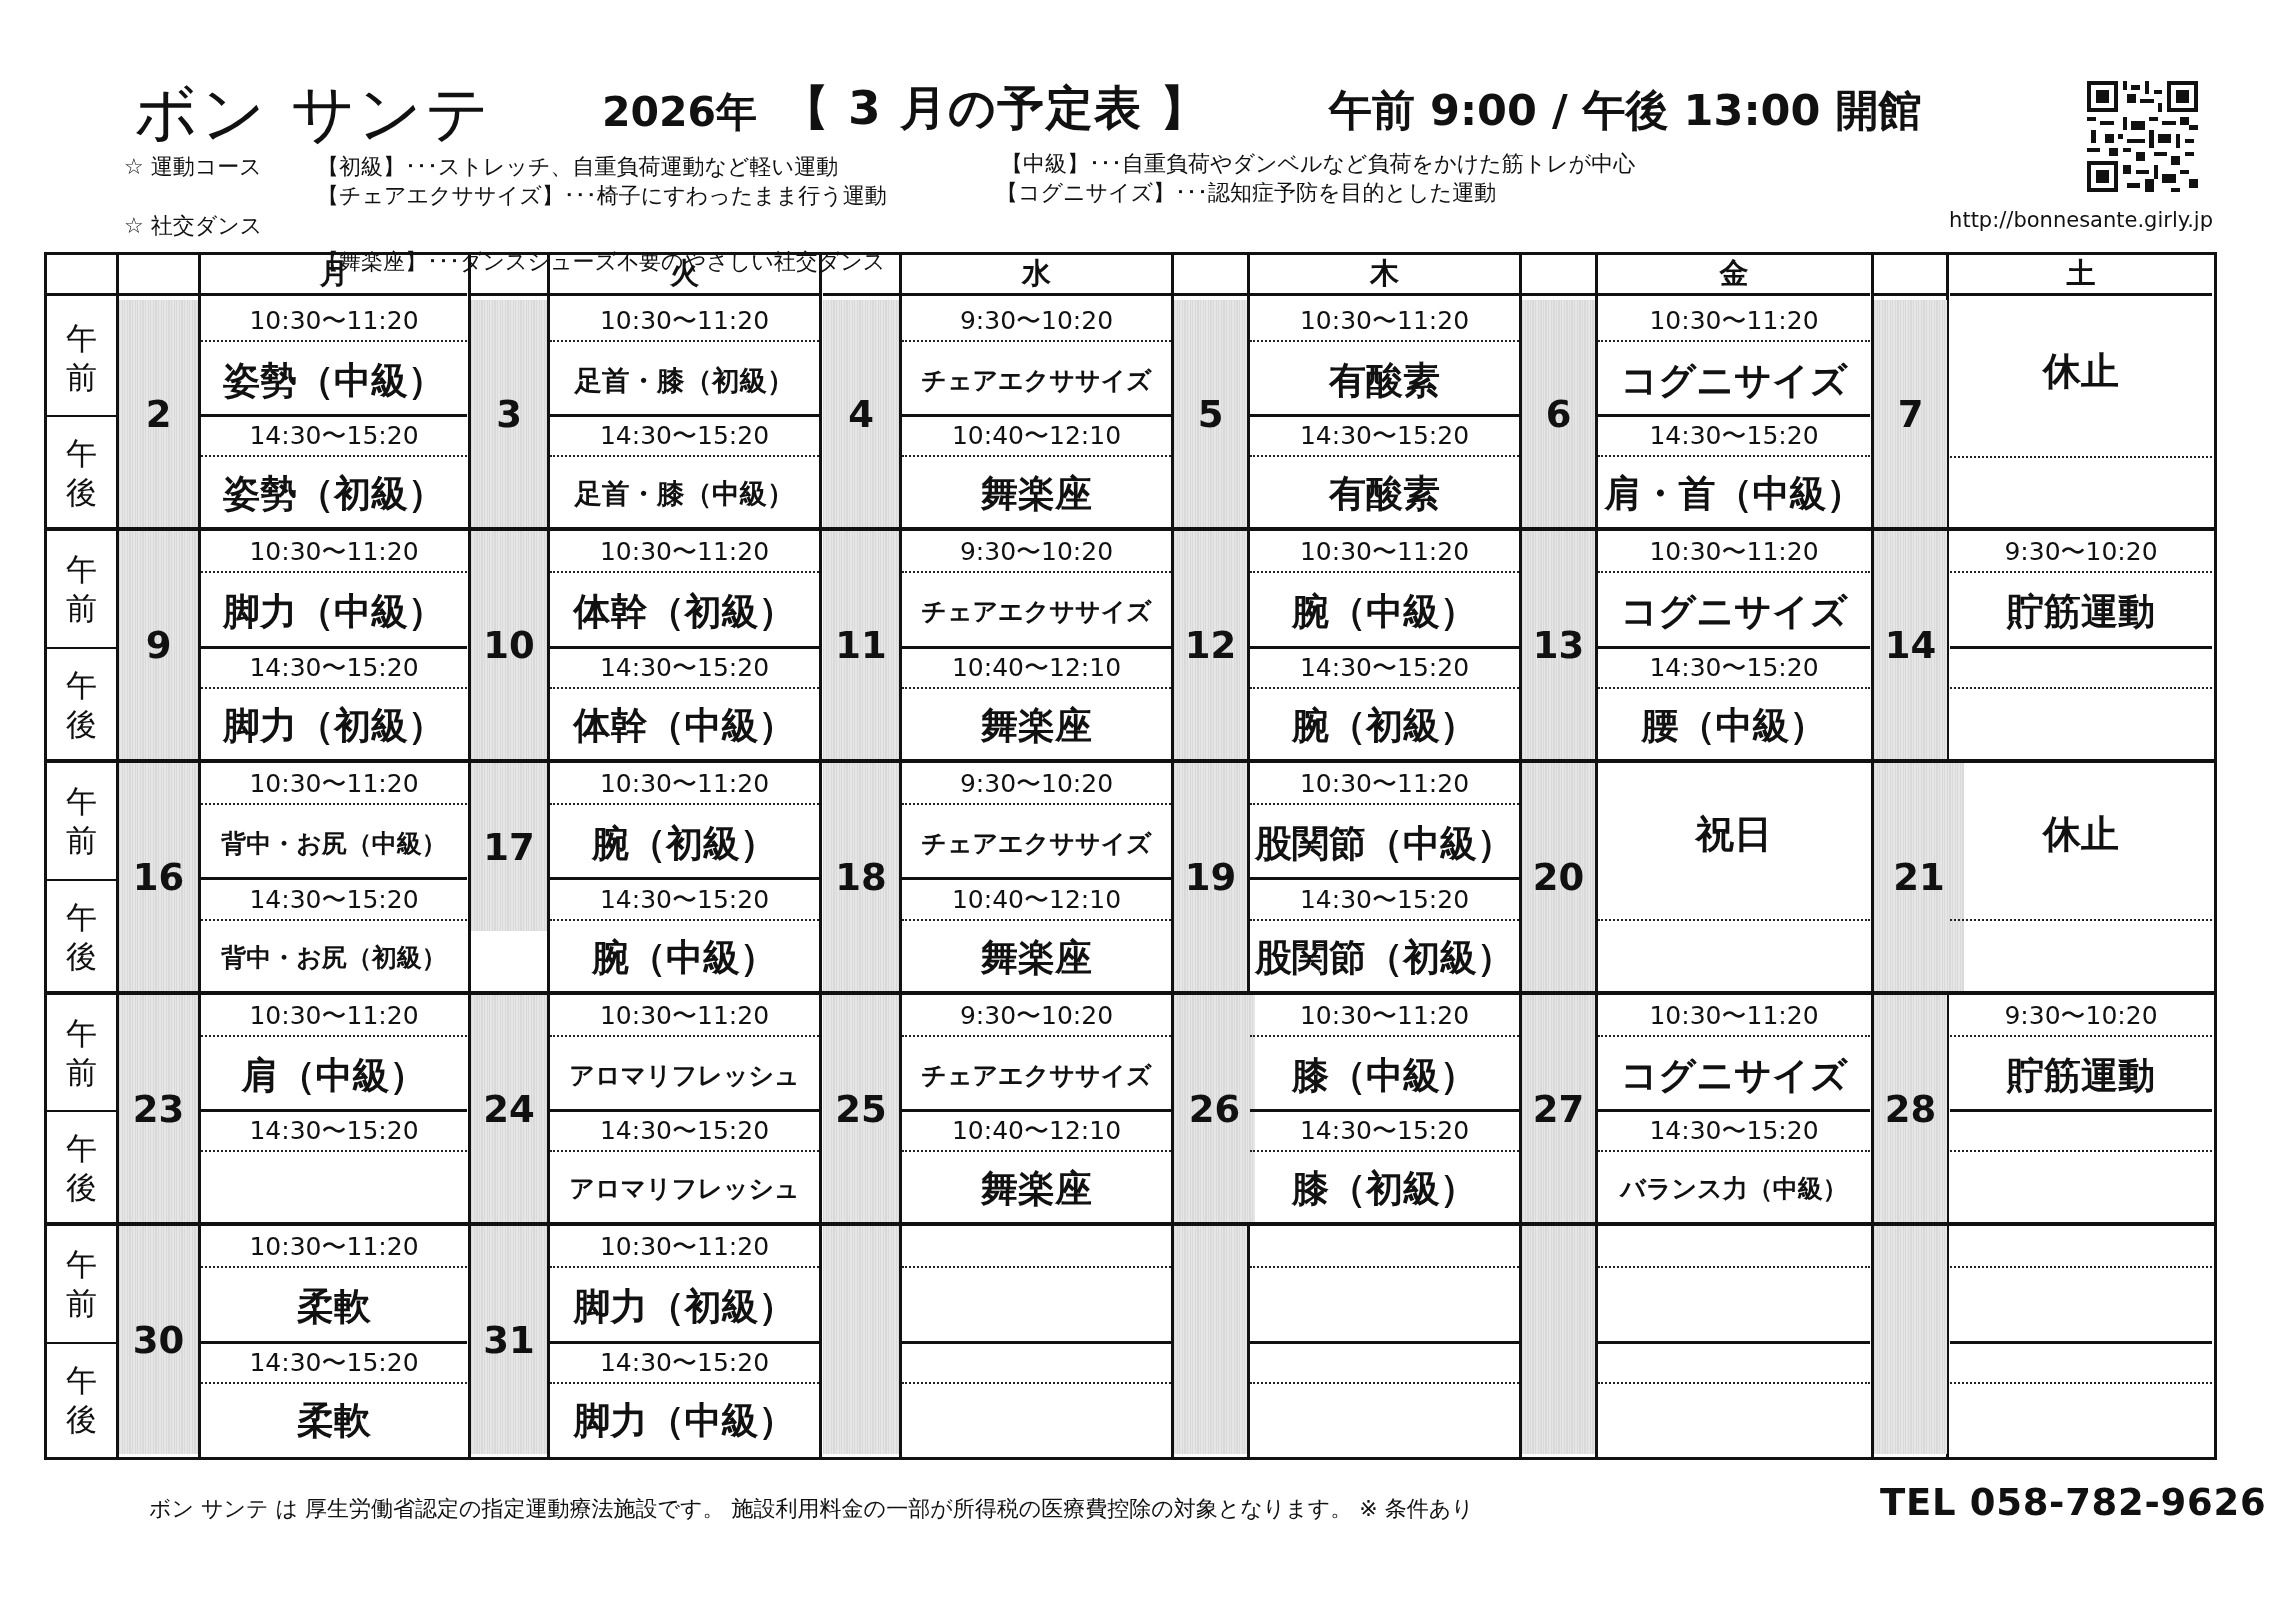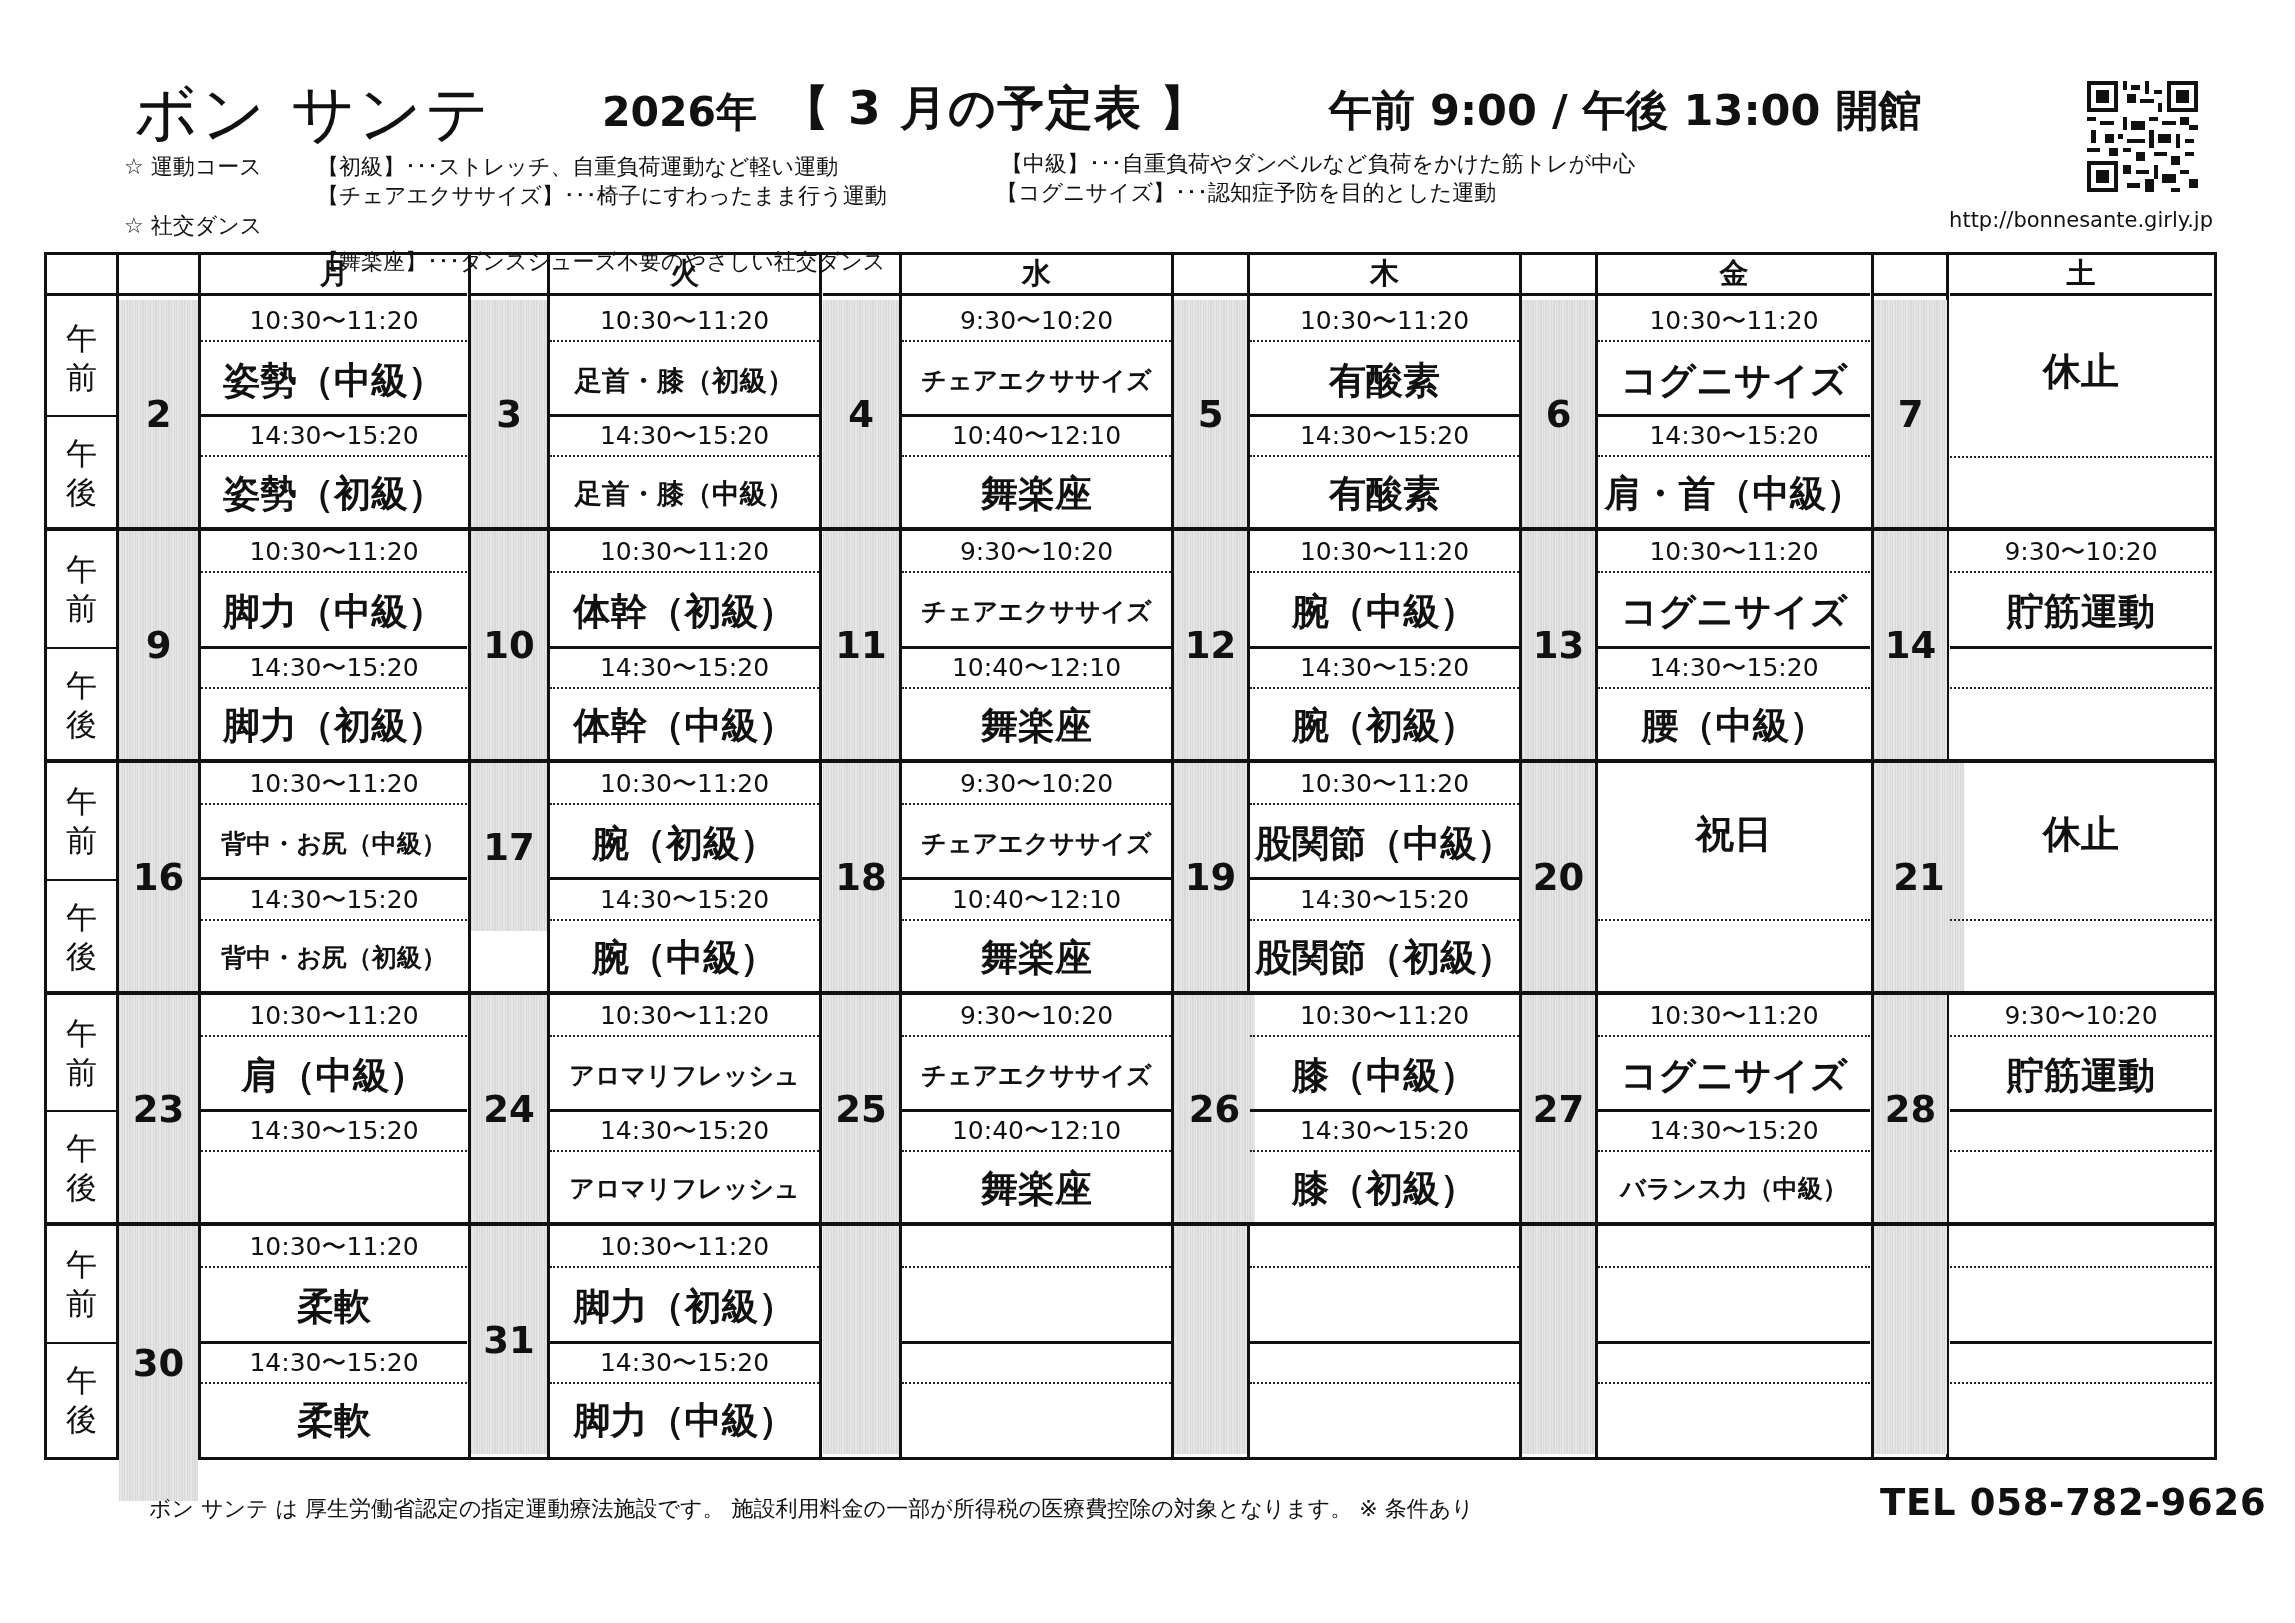--- a/index.html
+++ b/index.html
@@ -369,21 +369,21 @@
       <div class="time"></div>
       <div class="cls"></div>
     </div>
     <div class="slot-divider" style="left:1903px;width:262px;top:854px;"></div>
     <div class="hline" style="top:967px;"></div>
     <div class="period-label" style="left:0;width:69px;top:971px;height:116px;white-space:pre;">午
 前</div>
     <div class="period-label" style="left:0;width:69px;top:1087px;height:116px;white-space:pre;">午
 後</div>
     <div class="period-split" style="left:0;width:69px;top:1087px;"></div>
-    <div class="date-col" style="left:72px;width:79px;top:971px;height:275px;">30</div>
+    <div class="date-col" style="left:72px;width:79px;top:971px;height:228px;">30</div>
     <div class="slot" style="left:154px;width:266px;top:971px;height:116px;">
       <div class="time">10:30〜11:20</div>
       <div class="cls">柔軟</div>
     </div>
     <div class="slot" style="left:154px;width:266px;top:1087px;height:112px;">
       <div class="time">14:30〜15:20</div>
       <div class="cls">柔軟</div>
     </div>
     <div class="slot-divider" style="left:154px;width:266px;top:1086px;"></div>
     <div class="date-col" style="left:424px;width:76px;top:971px;height:228px;">31</div>

